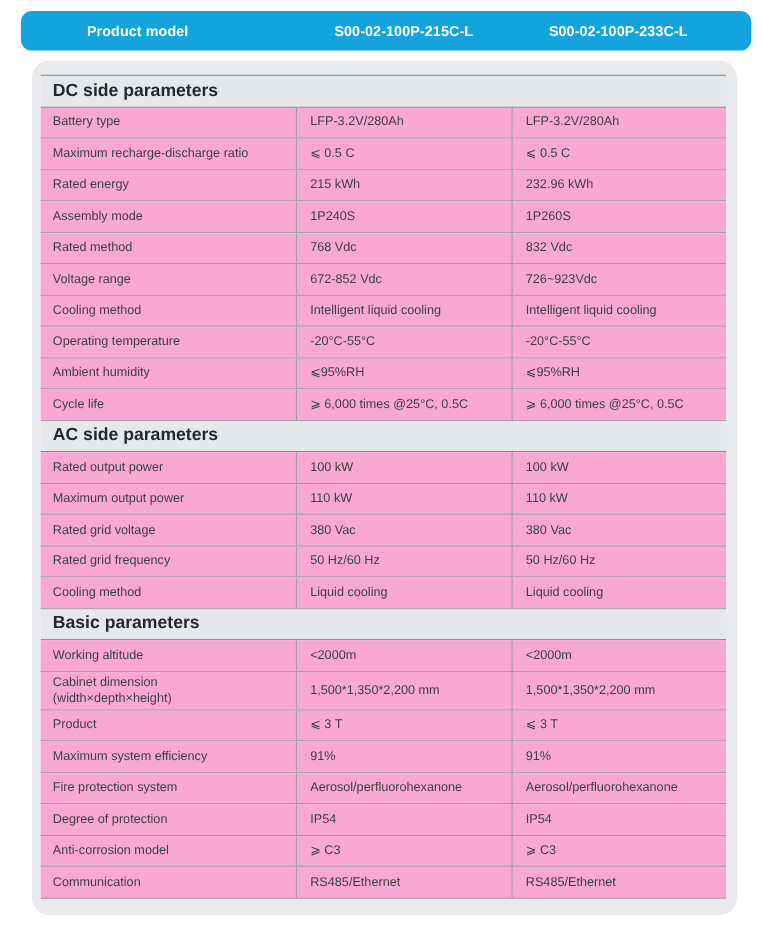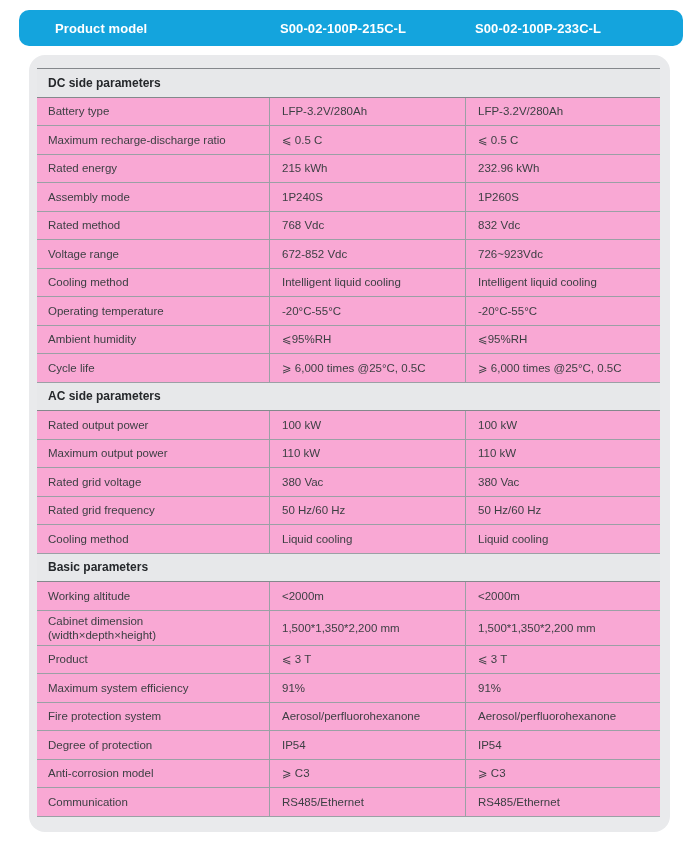--- a/index.html
+++ b/index.html
@@ -15,20 +15,21 @@
   
   .header-bar {
     position: absolute; left: 19px; top: 10px;
     width: 664px; height: 36px;
     background: #14a4dd;
     border-radius: 10px;
     display: grid;
     grid-template-columns: 250px 196px 1fr;
     align-items: center;
     color: #ffffff;
+    padding-left: 24px;
   }
   .h-cell {
     font-weight: bold; font-size: 13px;
     white-space: nowrap;
     letter-spacing: 0.1px;
   }
   .h-cell.c1 { padding-left: 36px; }
   .h-cell.c2 { padding-left: 11px; }
   .h-cell.c3 { padding-left: 10px; }
 
@@ -54,21 +55,21 @@
   }
   .section-row {
     display: block;
     background: #e7e8ea;
     border-bottom: 1px solid #84888c;
   }
   .section-title {
     min-height: 27.5px;
     display: flex; align-items: center;
     padding: 2px 8px 2px 11px;
-    font-weight: bold; font-size: 12px;
+    font-weight: bold; font-size: 16px;
     color: #25282b;
     white-space: nowrap;
   }
   .cell {
     min-height: 27.5px;
     display: flex; flex-direction: column; justify-content: center;
     padding: 3px 8px 3px 11px;
     font-size: 11.5px; line-height: 14px;
     color: #3c3f43;
     white-space: nowrap;

